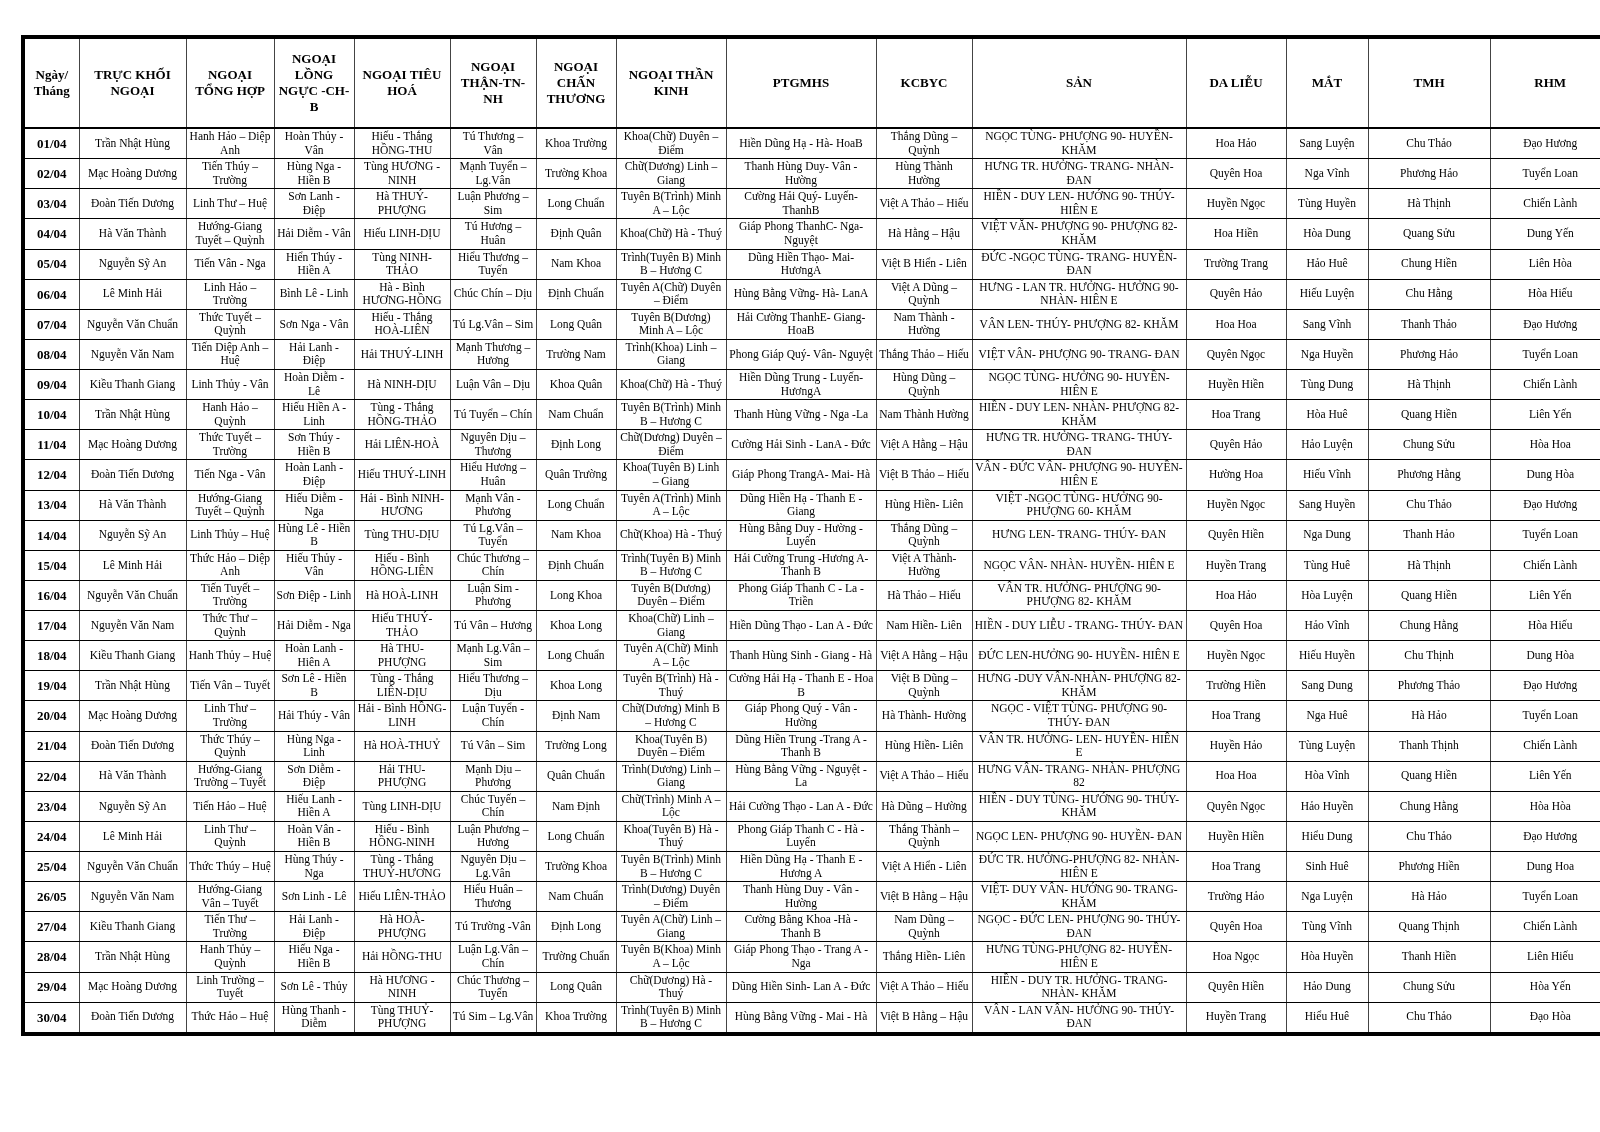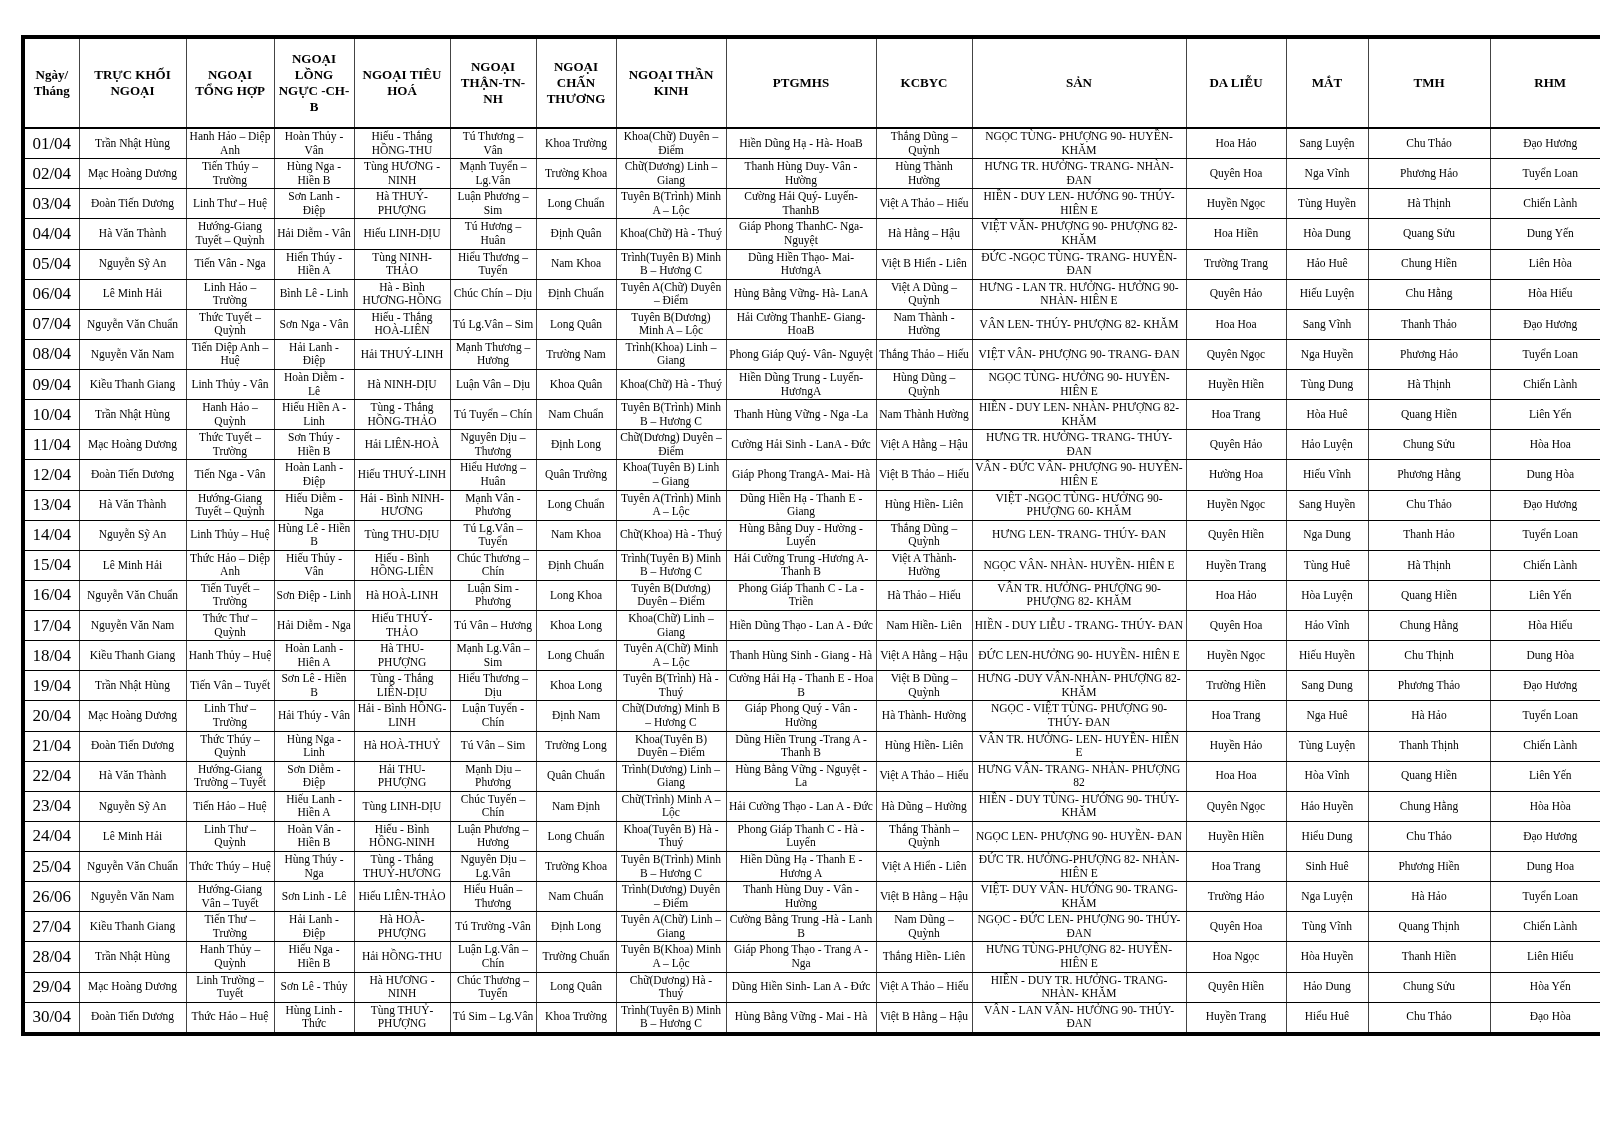--- a/index.html
+++ b/index.html
@@ -33,22 +33,22 @@
     height:86px;
     line-height:1.25;
     border-bottom:2px solid #000;
   }
   table.schedule tbody td{
     font-size:11.5px;
     height:27px;
     line-height:1.18;
   }
   table.schedule tbody td.date{
-    font-weight:normal;
-    font-size:17px;
+    font-weight:bold;
+    font-size:13px;
   }
 </style>
 </head>
 <body>
 
 <div class="sheet">
   <table class="schedule">
     <colgroup>
         <col style="width: 56px;">
         <col style="width: 107px;">
@@ -505,21 +505,21 @@
           <td>Tuyên B(Trình) Minh B – Hương C</td>
           <td>Hiền Dũng Hạ - Thanh E - Hương A</td>
           <td>Việt A Hiển - Liên</td>
           <td>ĐỨC TR. HƯỞNG-PHƯỢNG 82- NHÀN- HIÊN E</td>
           <td>Hoa Trang</td>
           <td>Sinh Huê</td>
           <td>Phương Hiền</td>
           <td>Dung Hoa</td>
         </tr>
         <tr>
-          <td class="date">26/06</td>
+          <td class="date">26/05</td>
           <td>Nguyễn Văn Nam</td>
           <td>Hướng-Giang Vân – Tuyết</td>
           <td>Sơn Linh - Lê</td>
           <td>Hiếu LIÊN-THẢO</td>
           <td>Hiểu Huân – Thương</td>
           <td>Nam Chuẩn</td>
           <td>Trình(Dương) Duyên – Điểm</td>
           <td>Thanh Hùng Duy - Vân - Hường</td>
           <td>Việt B Hằng – Hậu</td>
           <td>VIỆT- DUY VÂN- HƯỚNG 90- TRANG- KHĂM</td>
@@ -530,21 +530,21 @@
         </tr>
         <tr>
           <td class="date">27/04</td>
           <td>Kiều Thanh Giang</td>
           <td>Tiến Thư – Trường</td>
           <td>Hải Lanh - Điệp</td>
           <td>Hà HOÀ-PHƯỢNG</td>
           <td>Tú Trường -Vân</td>
           <td>Định Long</td>
           <td>Tuyên A(Chữ) Linh – Giang</td>
-          <td>Cường Bằng Trung -Hà - Lanh B</td>
+          <td>Cường Bằng Khoa -Hà - Thanh B</td>
           <td>Nam Dũng – Quỳnh</td>
           <td>NGỌC - ĐỨC LEN- PHƯỢNG 90- THÚY- ĐAN</td>
           <td>Quyên Hoa</td>
           <td>Tùng Vĩnh</td>
           <td>Quang Thịnh</td>
           <td>Chiến Lành</td>
         </tr>
         <tr>
           <td class="date">28/04</td>
           <td>Trần Nhật Hùng</td>
@@ -576,21 +576,21 @@
           <td>HIỀN - DUY TR. HƯỞNG- TRANG- NHÀN- KHĂM</td>
           <td>Quyên Hiền</td>
           <td>Hảo Dung</td>
           <td>Chung  Sửu</td>
           <td>Hòa Yến</td>
         </tr>
         <tr>
           <td class="date">30/04</td>
           <td>Đoàn Tiến Dương</td>
           <td>Thức Hảo – Huệ</td>
-          <td>Hùng Linh - Thức</td>
+          <td>Hùng Thanh - Diễm</td>
           <td>Tùng THUỶ-PHƯỢNG</td>
           <td>Tú Sim – Lg.Vân</td>
           <td>Khoa Trường</td>
           <td>Trình(Tuyên B) Minh B – Hương C</td>
           <td>Hùng Bằng Vững - Mai -  Hà</td>
           <td>Việt B Hằng – Hậu</td>
           <td>VÂN - LAN VÂN- HƯỞNG 90- THÚY- ĐAN</td>
           <td>Huyền Trang</td>
           <td>Hiểu Huê</td>
           <td>Chu Thảo</td>

